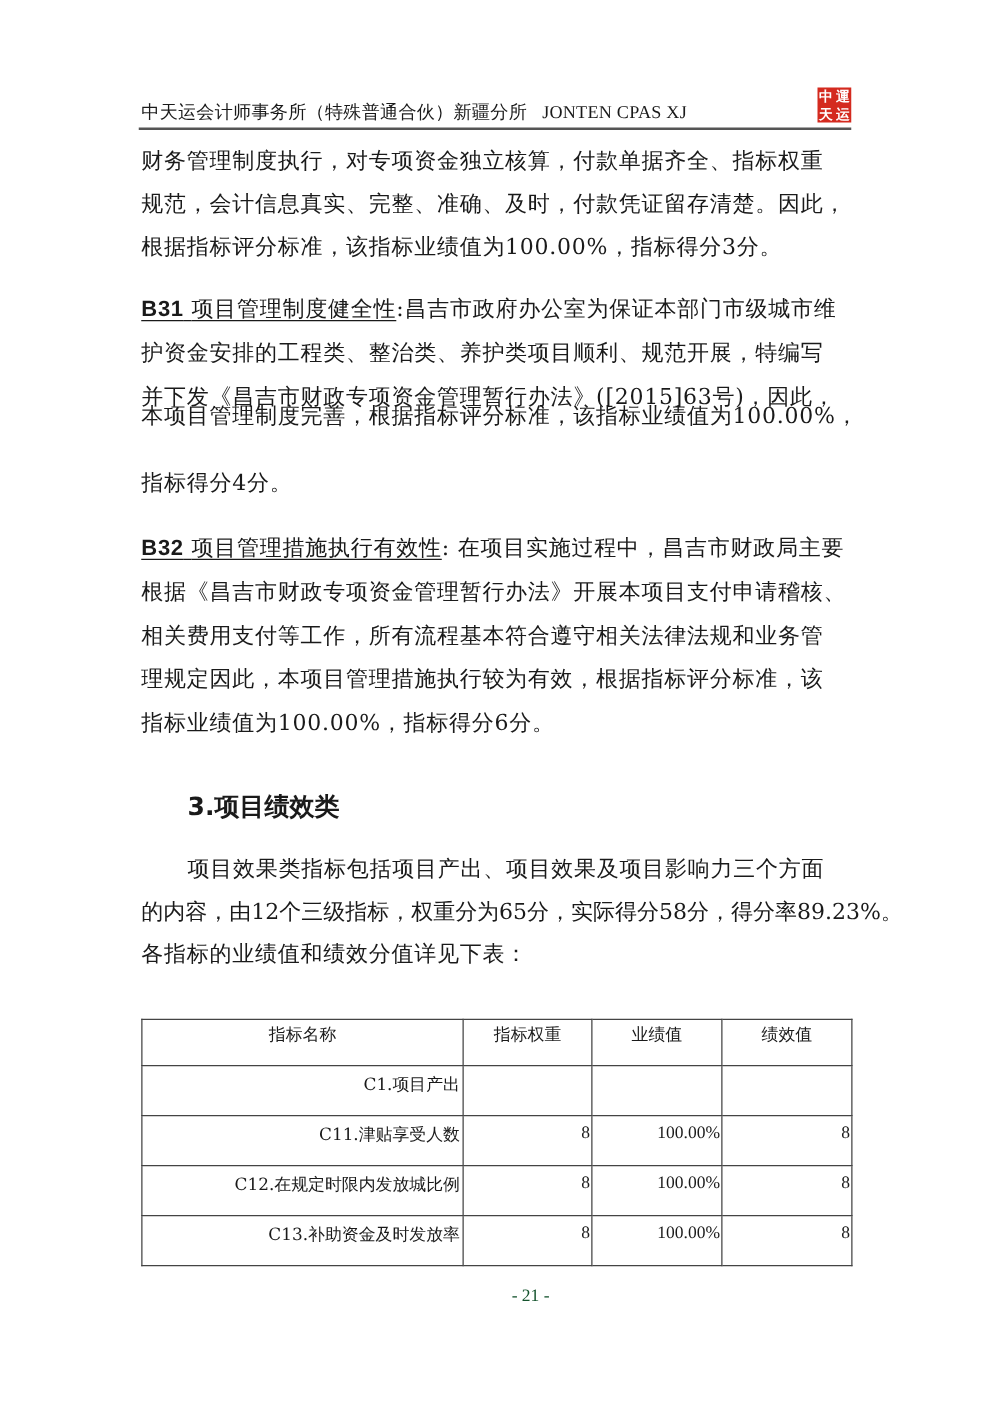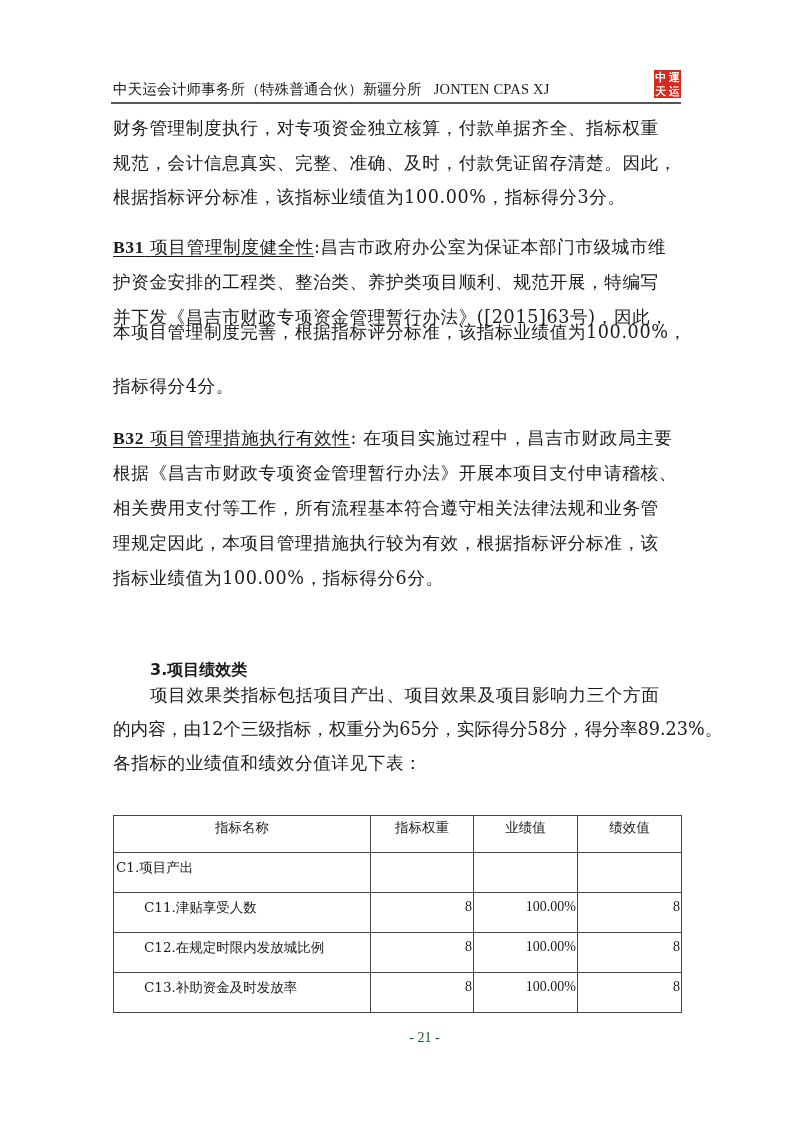--- a/index.html
+++ b/index.html
@@ -8,27 +8,27 @@
   .header { position: absolute; left: 111px; top: 70px; width: 570px; height: 34px; }
   .header-text { position: absolute; left: 2px; top: 10px; font-size: 14.5px; white-space: nowrap; letter-spacing: 0.2px; }
   .header-text .en { font-family: "Liberation Serif", serif; margin-left: 12px; }
   .logo { position: absolute; right: 0; top: 0; width: 27px; height: 28px; background: #d42a1f;
           color: #fff; font-size: 11px; line-height: 13px; display: grid; grid-template-columns: 1fr 1fr;
           text-align: center; font-family: "DejaVu Sans", sans-serif; font-weight: bold; padding-top: 1px; box-sizing: border-box; }
   .header-rule { position: absolute; left: 111px; top: 102px; width: 570px; height: 2px; background: #555; }
 
   .line { position: absolute; left: 113px; font-size: 17.6px; white-space: nowrap; letter-spacing: 0.6px; }
   .label { font-weight: normal; text-decoration: underline; text-underline-offset: 3px; }
-  .label b { font-family: Liberation Serif, serif; font-weight: bold; }
-  .heading { position: absolute; left: 150px; top: 632px; font-size: 16px; font-weight: bold;
-             font-family: "DejaVu Sans", sans-serif; margin-top: 28px; }
+  .label b { font-family: Liberation Sans, sans-serif; font-weight: bold; }
+  .heading { position: absolute; left: 150px; top: 632px; font-size: 20px; font-weight: bold;
+             font-family: "DejaVu Sans", sans-serif; }
 
   table.metrics { position: absolute; left: 113px; top: 815px; width: 568px; border-collapse: collapse;
                   font-size: 13.5px; table-layout: fixed; border-radius: 12px; }
-  table.metrics td, table.metrics th { border: 1px solid #444; height: 33px; padding: 0 2px; vertical-align: top; }
+  table.metrics td, table.metrics th { border: 1px solid #444; height: 33px; padding: 0 2px; vertical-align: top; text-align: right; }
   table.metrics th { font-weight: normal; text-align: center; padding-top: 3px; }
   table.metrics td { padding-top: 6px; }
   table.metrics td.num { text-align: right; font-family: "Liberation Serif", serif; font-size: 14px; padding-right: 1px; }
   td.name { padding-left: 6px; }
   td.name.sub { padding-left: 30px; }
   .footer { position: absolute; left: 0; width: 793px; top: 1030px; text-align: center; font-size: 14px;
             font-family: "Liberation Serif", serif; color: #14532d; padding-left: 28px; }
 </style>
 </head>
 <body>

